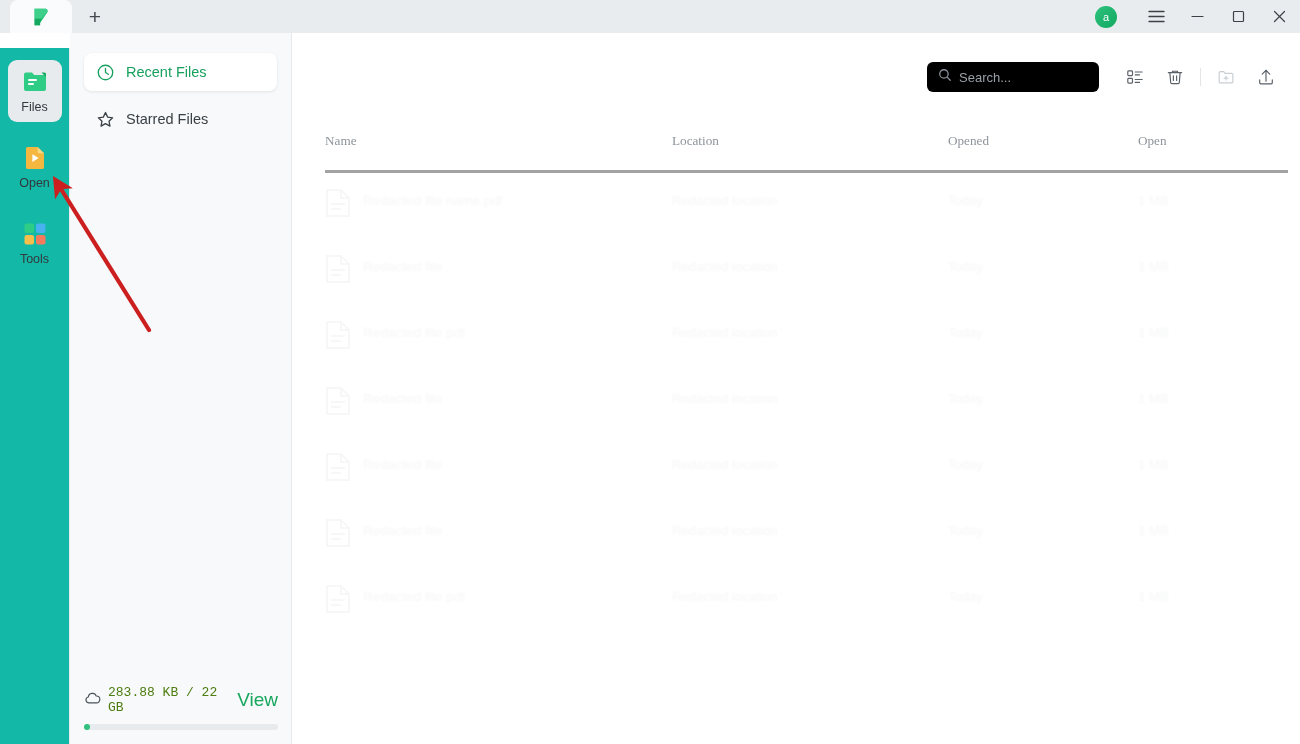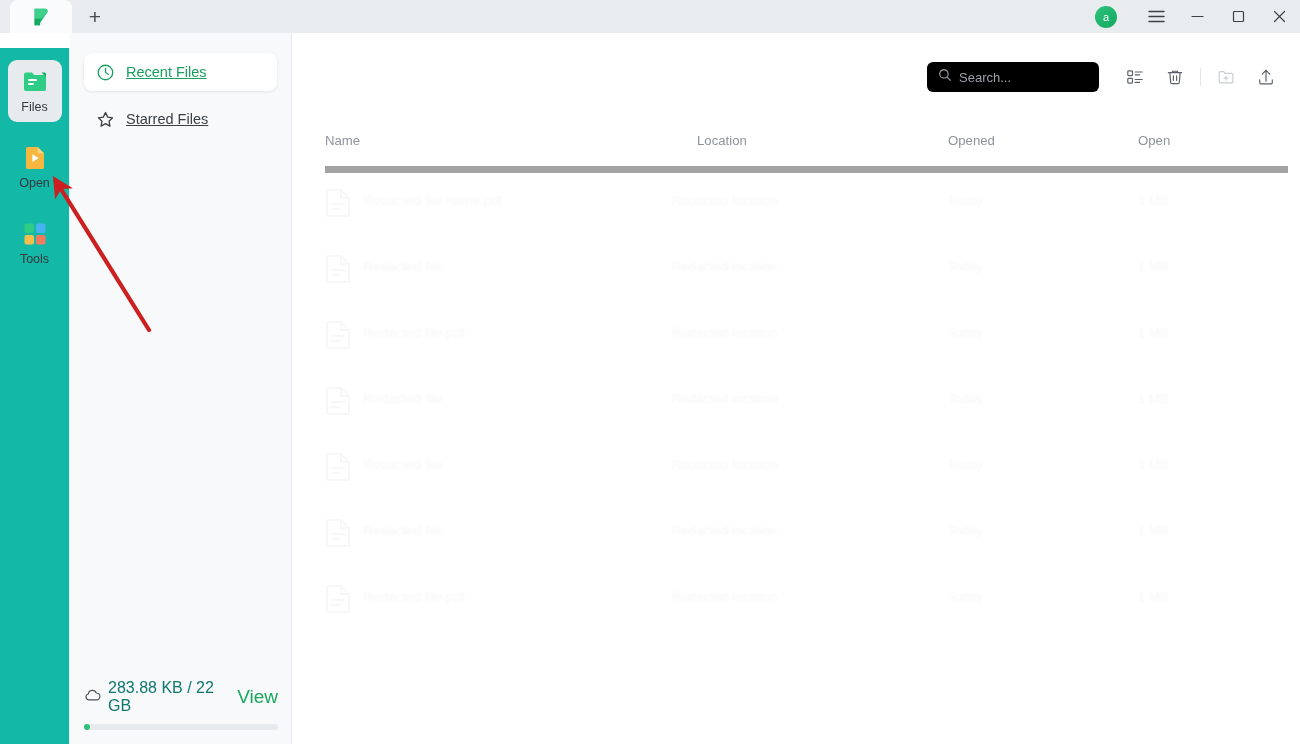--- a/index.html
+++ b/index.html
@@ -70,33 +70,33 @@
   .navpanel {
     position: absolute; left: 70px; top: 33px; width: 222px; height: 711px;
     background: #f7f9fa;
     border-right: 1px solid #e7eaec;
   }
   .nav-list { padding: 20px 14px 0 14px; }
   .nav-item {
     height: 38px; border-radius: 8px;
     display: flex; align-items: center; gap: 11px;
     padding: 0 12px; margin-bottom: 9px;
-    font-size: 14.5px; color: #3a4046; text-decoration: underline;
+    font-size: 14.5px; color: #3a4046;
   }
   .nav-item.active {
     background: #ffffff;
     color: #17a05e;
     box-shadow: 0 1px 3px rgba(30,50,70,.10);
   }
   .nav-ic { width: 19px; height: 19px; flex: none; display: block; }
 
   
   .storage { position: absolute; left: 0; bottom: 0; width: 222px; padding: 0 14px 14px 14px; }
   .storage-row { display: flex; align-items: center; gap: 7px; margin-bottom: 9px; }
-  .storage-text { font-size: 16px; color: #0f766e; }
+  .storage-text { font-size: 13px; color: #4d7c0f; font-family: Liberation Mono, monospace; }
   .storage-view { font-size: 19px; color: #19a75f; margin-left: auto; }
   .bar { height: 6px; border-radius: 3px; background: #e8ebed; position: relative; }
   .bar-fill { position: absolute; left: 0; top: 0; height: 6px; border-radius: 3px; background: #2fc07e; }
 
   
   .main { position: absolute; left: 293px; top: 33px; width: 1007px; height: 711px; background: #fff; }
   .toolbar {
     position: absolute; right: 14px; top: 27px;
     display: flex; align-items: center; gap: 0;
   }
@@ -109,25 +109,26 @@
   .tbtn {
     width: 40px; height: 34px; display: flex; align-items: center; justify-content: center;
     color: #5a6169;
   }
   .tbtn.disabled { color: #c9ced3; }
   .tsep { width: 1px; height: 18px; background: #e2e6e9; margin: 0 5px; }
 
   
   .thead {
     position: absolute; left: 32px; top: 100px; width: 963px; height: 40px;
-    border-bottom: 7px solid #a3a3a3;
+    border-bottom: 3px solid #a3a3a3;
+    font-family: Liberation Serif, serif;
   }
   .th { position: absolute; top: 0; font-size: 13.2px; color: #8d949b; }
   .th-name { left: 0; }
-  .th-loc { left: 347px; margin-left: 25px; }
+  .th-loc { left: 347px; }
   .th-opened { left: 623px; }
   .th-size { left: 813px; }
 
   .rows { position: absolute; left: 32px; top: 148px; width: 963px; }
   .row { position: relative; height: 66px; }
   .cell { position: absolute; top: 12px; white-space: nowrap; }
   
   .c-icon { left: 0; width: 26px; height: 30px; top: 7px; opacity: .045; }
   .c-name { left: 38px; font-size: 13.6px; color: #2b3238; opacity: .045; filter: blur(1.1px); }
   .c-loc  { left: 347px; font-size: 13.2px; color: #2b3238; opacity: .045; filter: blur(1.1px); }

